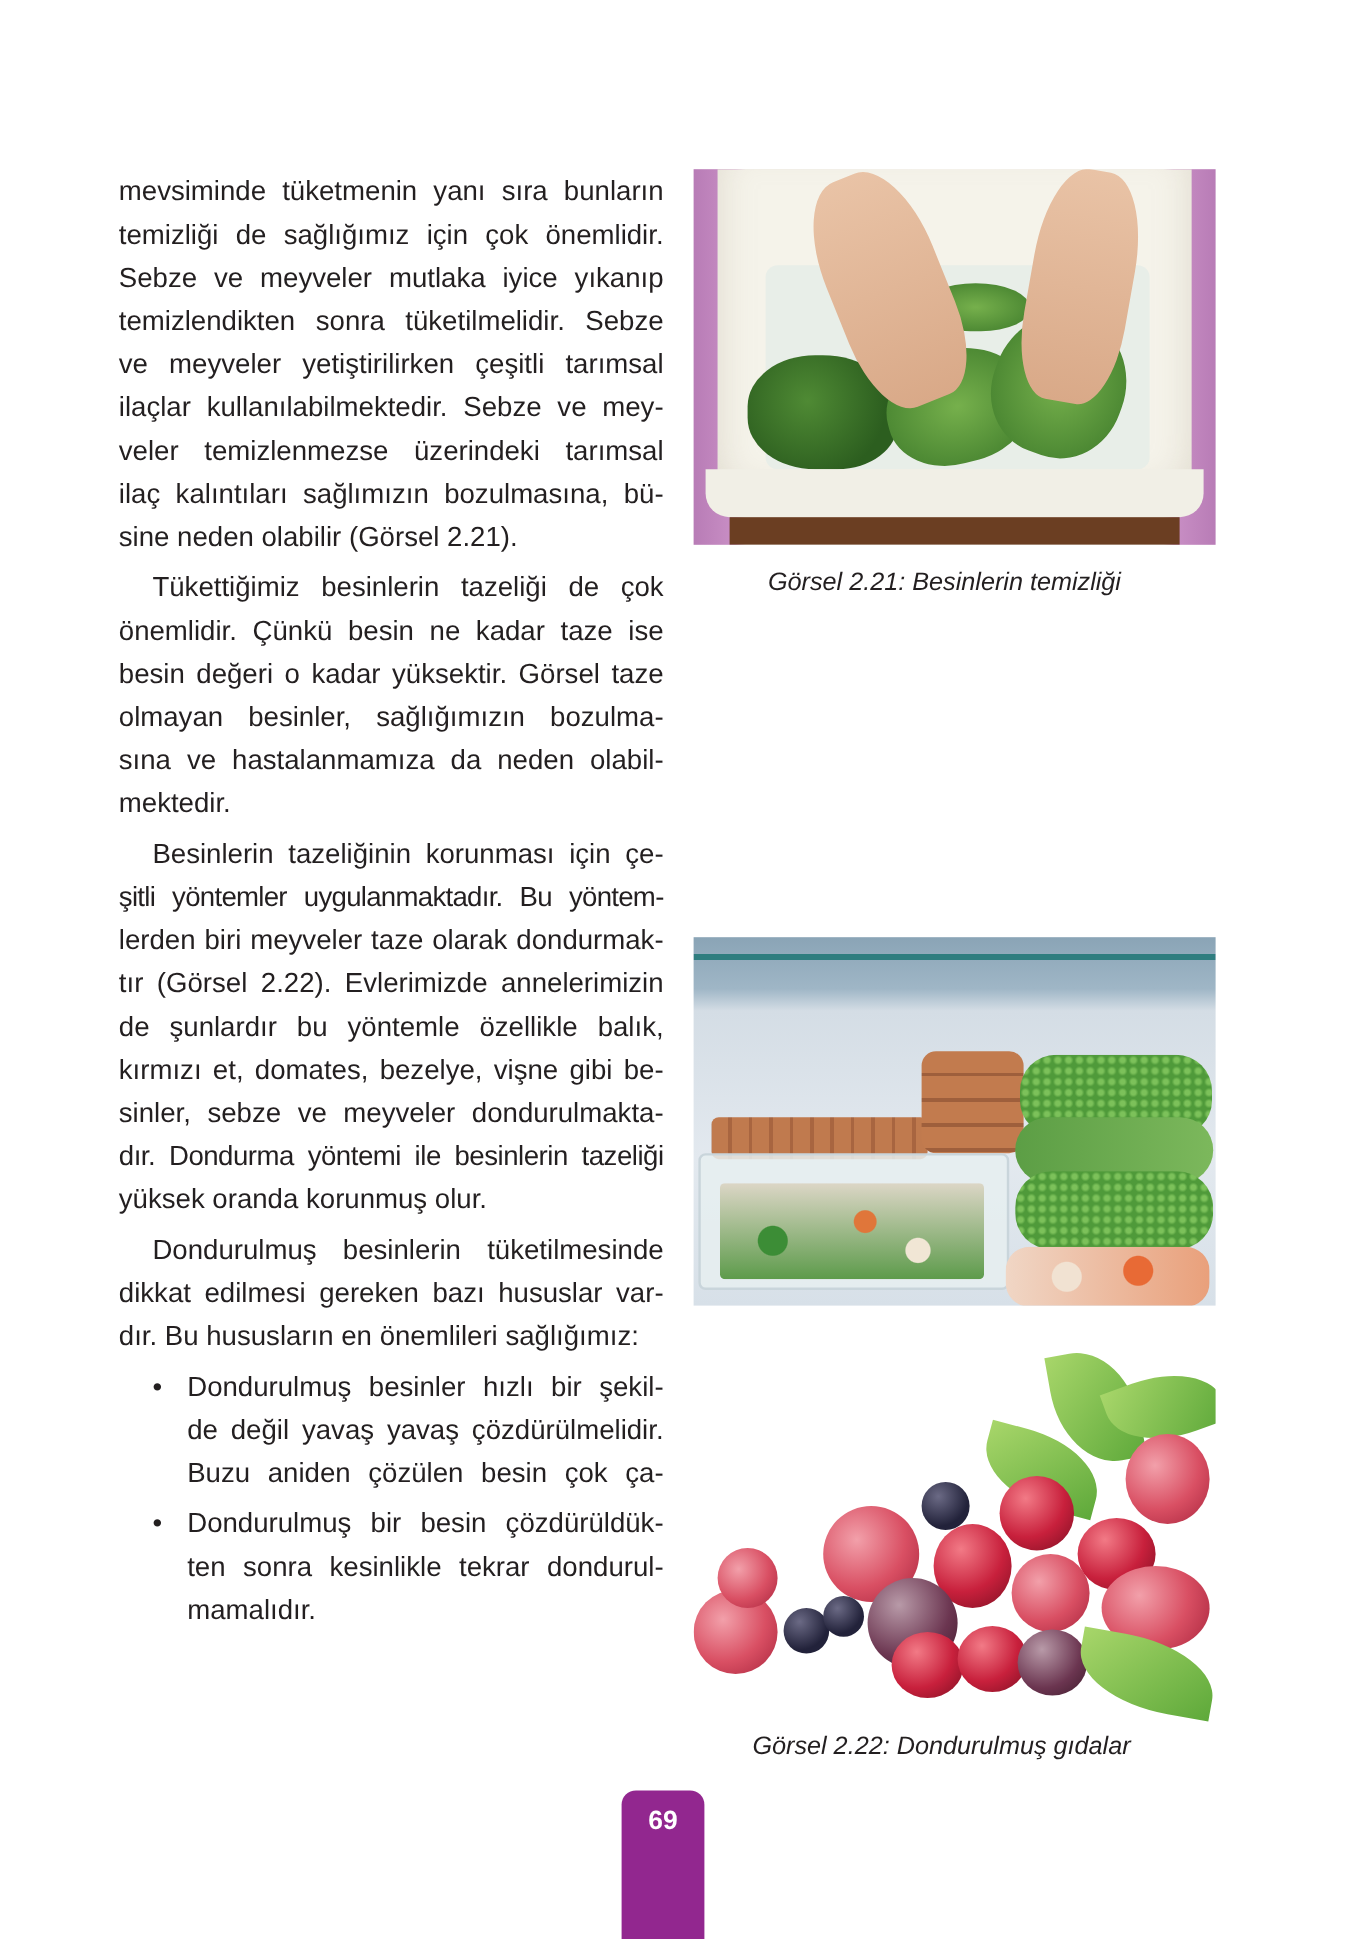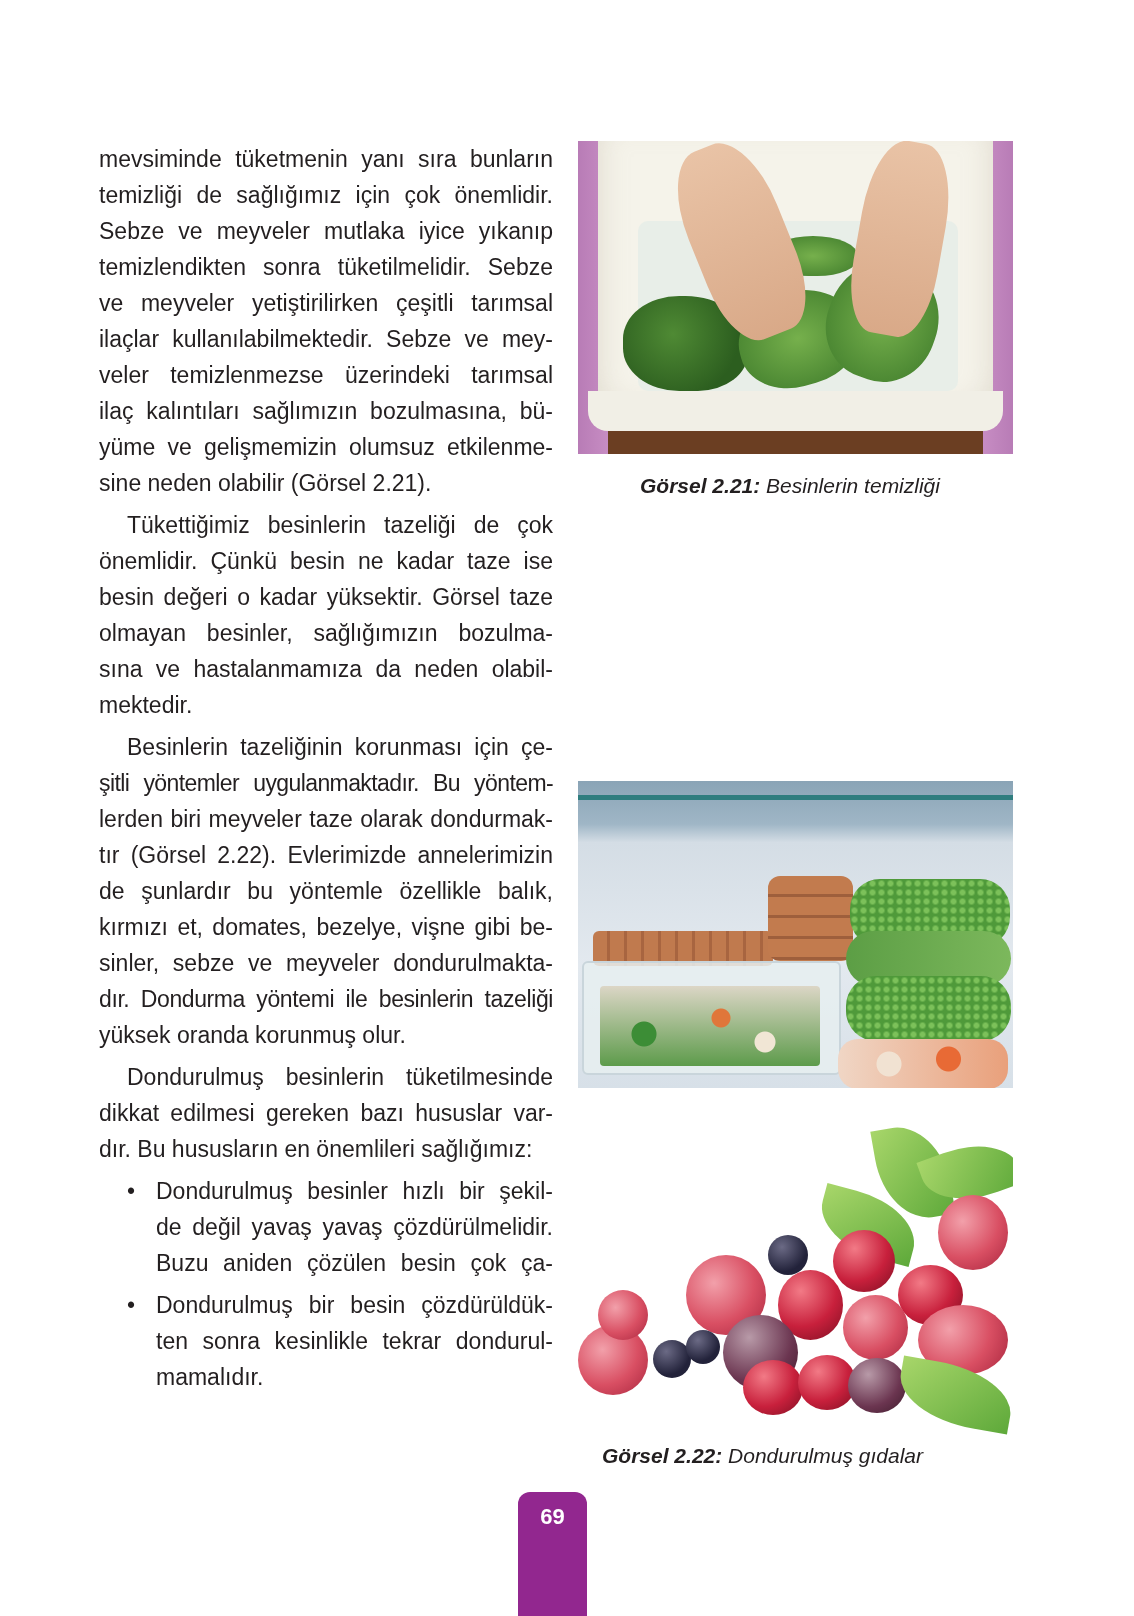--- a/index.html
+++ b/index.html
@@ -10,21 +10,21 @@
   .para .line { display: block; text-align: justify; text-align-last: justify; }
   .para .line.last { text-align-last: left; }
   ul.bullets { list-style: none; margin: 0; padding: 0; }
   ul.bullets li { position: relative; padding-left: 57px; font-size: 23px; line-height: 36px; margin-bottom: 6px; }
   ul.bullets li .bullet { position: absolute; left: 28px; top: 0; }
   ul.bullets li .line { display: block; text-align: justify; text-align-last: justify; }
   ul.bullets li .line.last { text-align-last: left; }
 
   .figure { position: absolute; overflow: hidden; }
   .caption { position: absolute; font-size: 21px; font-style: italic; color: #231f20; white-space: nowrap; }
-  .caption b { font-weight: bold; }
+  .caption b { font-weight: normal; }
 
   
   #fig1 { left: 578px; top: 141px; width: 435px; height: 313px;
           background: linear-gradient(90deg, #b87cb6 0%, #c98fc5 8%, #e9e6df 10%, #f4f2ec 50%, #e9e6df 90%, #c98fc5 92%, #b87cb6 100%); }
   #fig1 .tub { position: absolute; left: 20px; top: 0; width: 395px; height: 290px; background: #f5f3ea;
                border-radius: 0 0 30px 30px; box-shadow: inset 0 -20px 30px rgba(180,170,150,.35); }
   #fig1 .water { position: absolute; left: 60px; top: 80px; width: 320px; height: 170px; background: #e8eee8; border-radius: 10px; }
   #fig1 .broccoli { position: absolute; left: 45px; top: 155px; width: 125px; height: 95px; border-radius: 45% 50% 40% 45%;
                     background: radial-gradient(circle at 40% 40%, #4f8a34, #2c5e1f 70%); }
   #fig1 .leaf { position: absolute; background: radial-gradient(ellipse at 50% 50%, #76b04c, #3d7a2a); border-radius: 50% 50% 45% 45%; }
@@ -75,21 +75,20 @@
 
   <p class="para">
     <span class="line" style="margin-left:-28px">mevsiminde tüketmenin yanı sıra bunların</span>
     <span class="line" style="margin-left:-28px">temizliği de sağlığımız için çok önemlidir.</span>
     <span class="line" style="margin-left:-28px">Sebze ve meyveler mutlaka iyice yıkanıp</span>
     <span class="line" style="margin-left:-28px">temizlendikten sonra tüketilmelidir. Sebze</span>
     <span class="line" style="margin-left:-28px">ve meyveler yetiştirilirken çeşitli tarımsal</span>
     <span class="line" style="margin-left:-28px">ilaçlar kullanılabilmektedir. Sebze ve mey-</span>
     <span class="line" style="margin-left:-28px">veler temizlenmezse üzerindeki tarımsal</span>
     <span class="line" style="margin-left:-28px">ilaç kalıntıları sağlımızın bozulmasına, bü-</span>
-    <span class="line" style="margin-left:-28px">yüme ve gelişmemizin olumsuz etkilenme-</span>
     <span class="line last" style="margin-left:-28px">sine neden olabilir (Görsel 2.21).</span>
   </p>
 
   <p class="para">
     <span class="line">Tükettiğimiz besinlerin tazeliği de çok</span>
     <span class="line" style="margin-left:-28px">önemlidir. Çünkü besin ne kadar taze ise</span>
     <span class="line" style="margin-left:-28px">besin değeri o kadar yüksektir. Görsel taze</span>
     <span class="line" style="margin-left:-28px">olmayan besinler, sağlığımızın bozulma-</span>
     <span class="line" style="margin-left:-28px">sına ve hastalanmamıza da neden olabil-</span>
     <span class="line last" style="margin-left:-28px">mektedir.</span>
@@ -172,19 +171,19 @@
   <div class="berry rasp" style="left:360px; top:95px; width:70px; height:75px;"></div>
   <div class="berry rasp" style="left:340px; top:205px; width:90px; height:70px;"></div>
   <div class="berry blue" style="left:75px; top:240px; width:38px; height:38px;"></div>
   <div class="berry blue" style="left:108px; top:230px; width:34px; height:34px;"></div>
   <div class="berry blue" style="left:190px; top:135px; width:40px; height:40px;"></div>
   <div class="berry cran" style="left:165px; top:260px; width:60px; height:55px;"></div>
   <div class="berry cran" style="left:220px; top:255px; width:58px; height:55px;"></div>
   <div class="berry black" style="left:270px; top:258px; width:58px; height:55px;"></div>
   <div class="mint" style="left:320px; top:265px; width:115px; height:60px; transform:rotate(10deg)"></div>
 </div>
-<div class="caption" style="left:602px; top:1444px;">
+<div class="caption" style="left:627px; top:1444px;">
   <b>Görsel 2.22:</b><span> Dondurulmuş gıdalar</span>
 </div>
 
 <div class="page-tab">
   <span>69</span>
 </div>
 
 </body></html>

